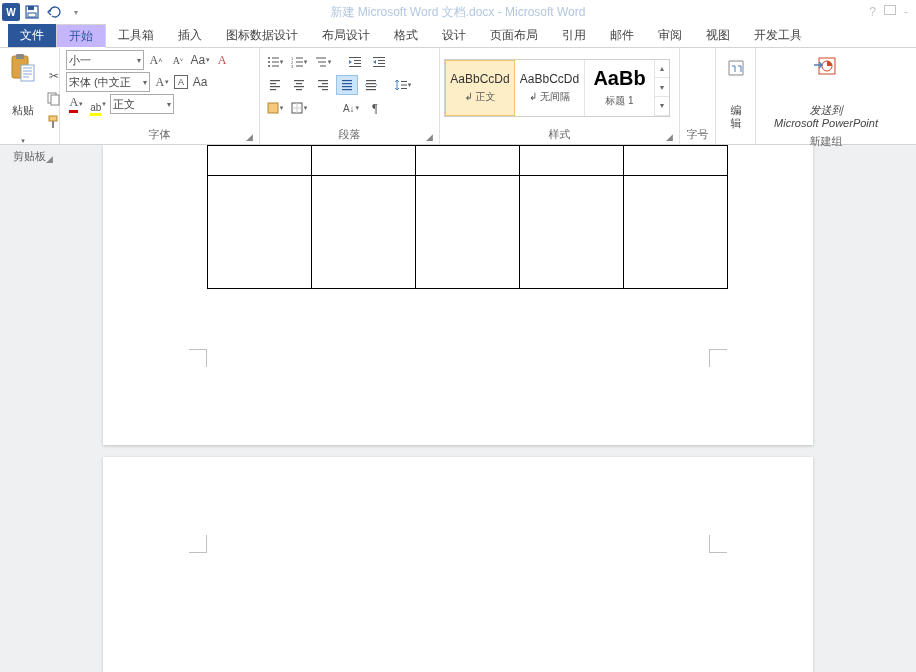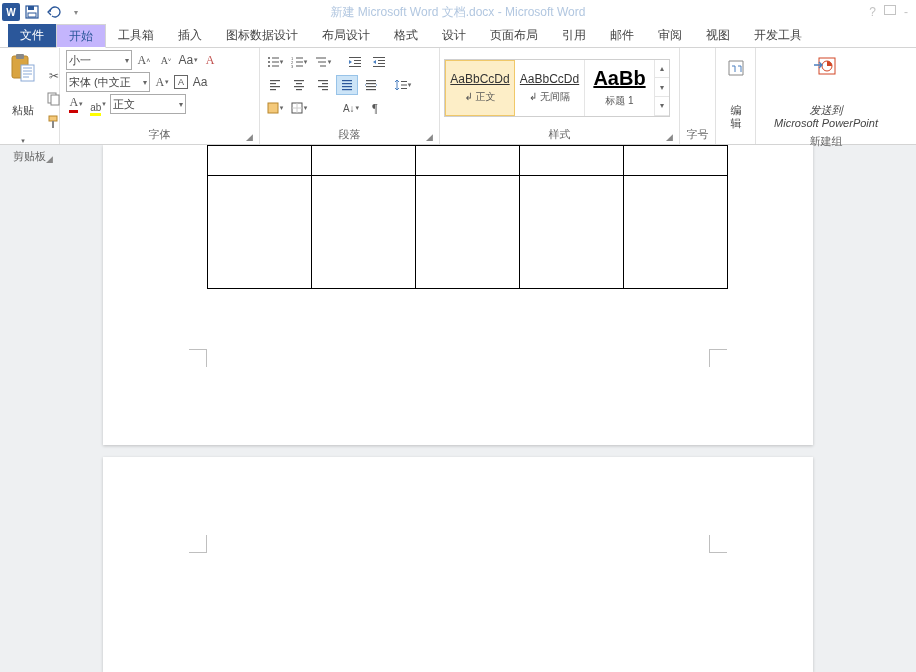--- a/index.html
+++ b/index.html
@@ -33,21 +33,21 @@
 .sm-btn.drop::after { content: "▾"; font-size: 7px; margin-left: 1px; color: #666; }
 .combo { border: 1px solid #ababab; height: 20px; display: flex; align-items: center; padding: 0 2px; background: #fff; font-size: 11px; color: #444; }
 .combo .arr { margin-left: auto; font-size: 8px; color: #666; }
 
 .clipboard-paste svg { width: 26px; height: 30px; }
 .side-col { display: flex; flex-direction: column; gap: 3px; justify-content: center; padding-left: 2px; }
 
 .style-gal { display: flex; border: 1px solid #cfcfcf; height: 58px; }
 .style-item { width: 70px; border-right: 1px solid #e5e5e5; display: flex; flex-direction: column; align-items: center; justify-content: center; padding: 2px; }
 .style-item.sel { border: 1px solid #f0c869; background: #fdeec7; }
-.style-item .prev { font-size: 12px; color: #333; text-decoration: underline; }
+.style-item .prev { font-size: 12px; color: #333; }
 .style-item .nm { font-size: 10px; color: #555; margin-top: 4px; }
 .gal-ctrl { width: 14px; display: flex; flex-direction: column; }
 .gal-ctrl div { flex: 1; border-bottom: 1px solid #e5e5e5; display: flex; align-items: center; justify-content: center; font-size: 8px; color: #666; }
 
 .doc-area { height: calc(672px - 24px - 24px - 97px); background: #eef0f2; overflow: hidden; display: flex; flex-direction: column; align-items: center; }
 .page { width: 710px; background: #fff; box-shadow: 0 1px 3px rgba(0,0,0,0.2); position: relative; }
 .page1 { height: 420px; margin-bottom: 12px; }
 .page2 { height: 300px; }
 .crop { position: absolute; width: 18px; height: 18px; border-color: #bfbfbf; }
 .crop.tl { border-bottom: 1px solid #bfbfbf; border-right: 1px solid #bfbfbf; }
@@ -141,21 +141,21 @@
         </div>
       </div>
     </div>
     <div class="group-label"><span>剪贴板</span><span class="launcher">◢</span></div>
   </div>
 
   <div class="group" style="width:200px;">
     <div class="group-body">
       <div class="col" style="flex:1;">
         <div class="row">
-          <div class="combo" style="width:66px;">
+          <div class="combo" style="width:78px;">
               <span>小一</span>
               <span class="arr">▾</span>
             </div>
           <div class="sm-btn" style="font-family:serif;">A<span style="font-size:7px;">˄</span></div>
           <div class="sm-btn" style="font-family:serif;font-size:10px;">A<span style="font-size:6px;">˅</span></div>
           <div class="sm-btn drop">Aa</div>
           <div class="sm-btn" style="color:#c0504d;font-family:serif;">A</div>
         </div>
         <div class="row">
           <div class="combo" style="width:84px;">
@@ -166,21 +166,21 @@
           <div class="sm-btn" style="border:1px solid #666;width:14px;height:14px;font-size:9px;">A</div>
           <div class="sm-btn">Aa</div>
         </div>
         <div class="row">
           <div class="sm-btn drop">
               <span style="font-family:serif;border-bottom:3px solid #c00;">A</span>
             </div>
           <div class="sm-btn drop">
               <span style="border-bottom:3px solid #ff0;font-size:10px;margin-top:10px;">ab</span>
             </div>
-          <div class="combo" style="width:76px;">
+          <div class="combo" style="width:64px;">
               <span>正文</span>
               <span class="arr">▾</span>
             </div>
         </div>
       </div>
     </div>
     <div class="group-label"><span>字体</span><span class="launcher">◢</span></div>
   </div>
 
   <div class="group" style="width:180px;">

